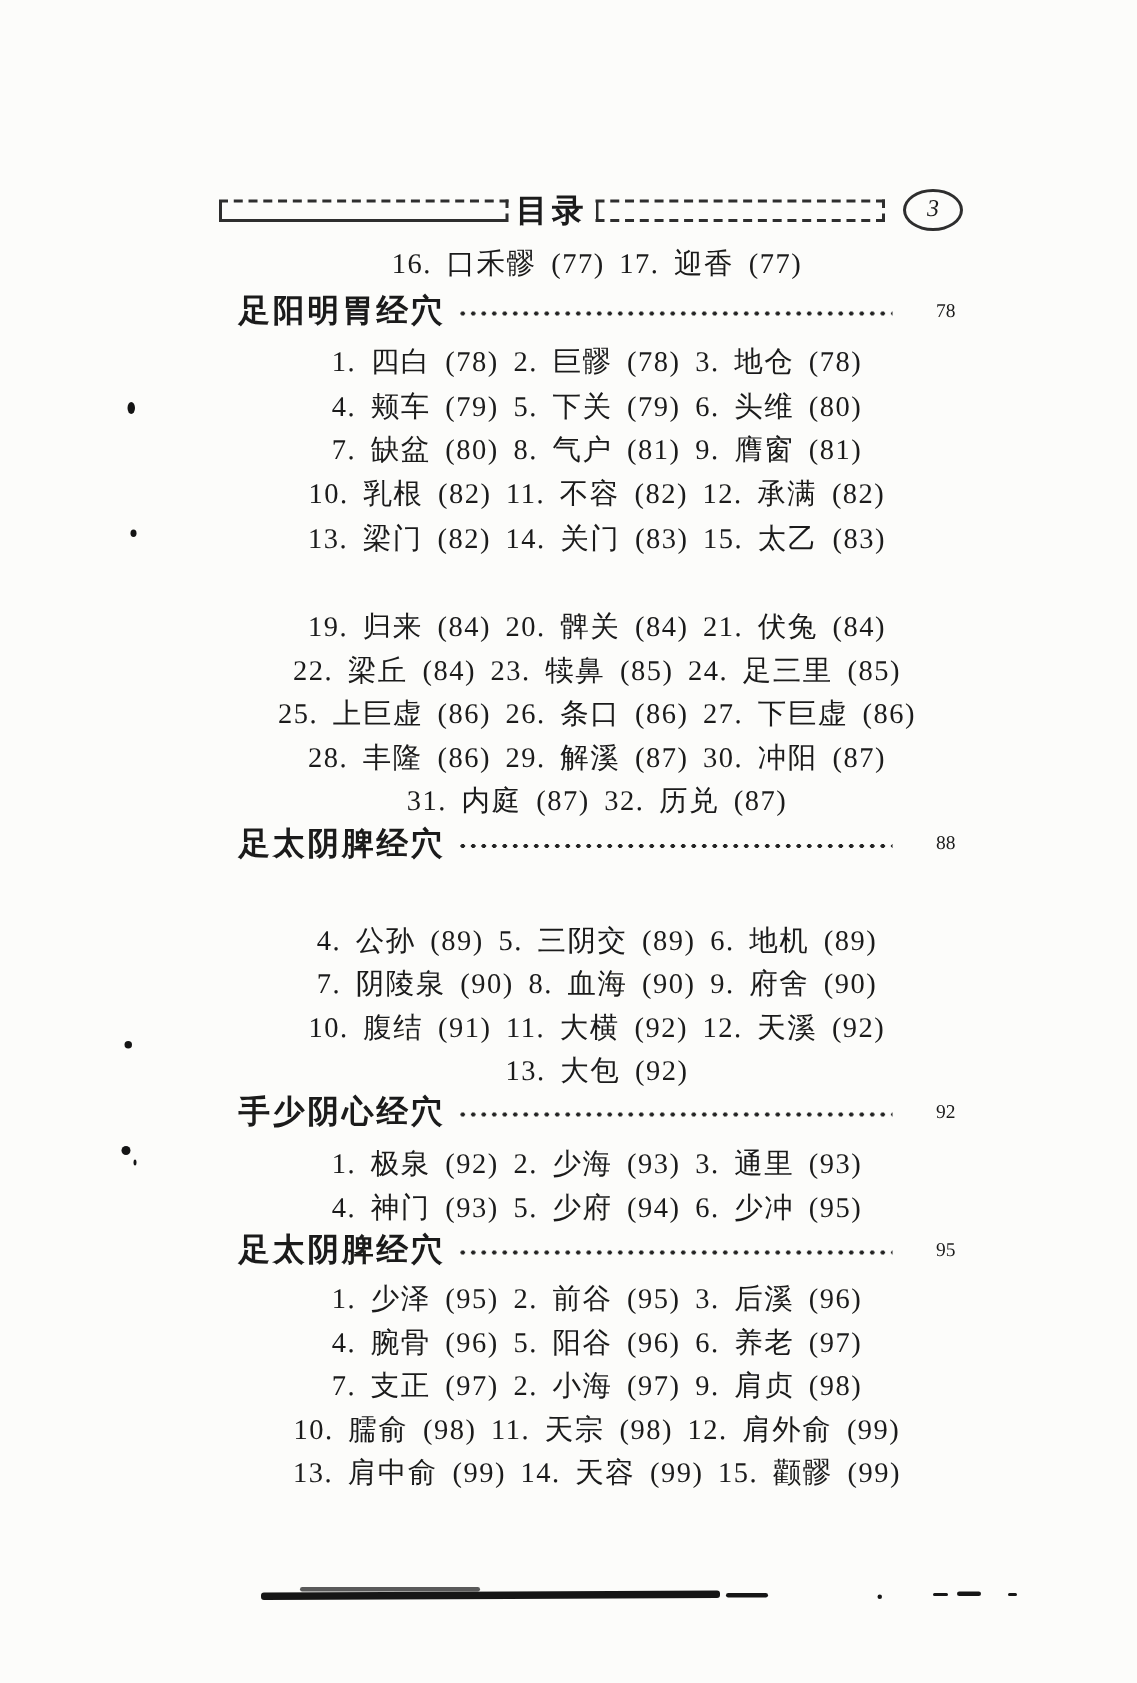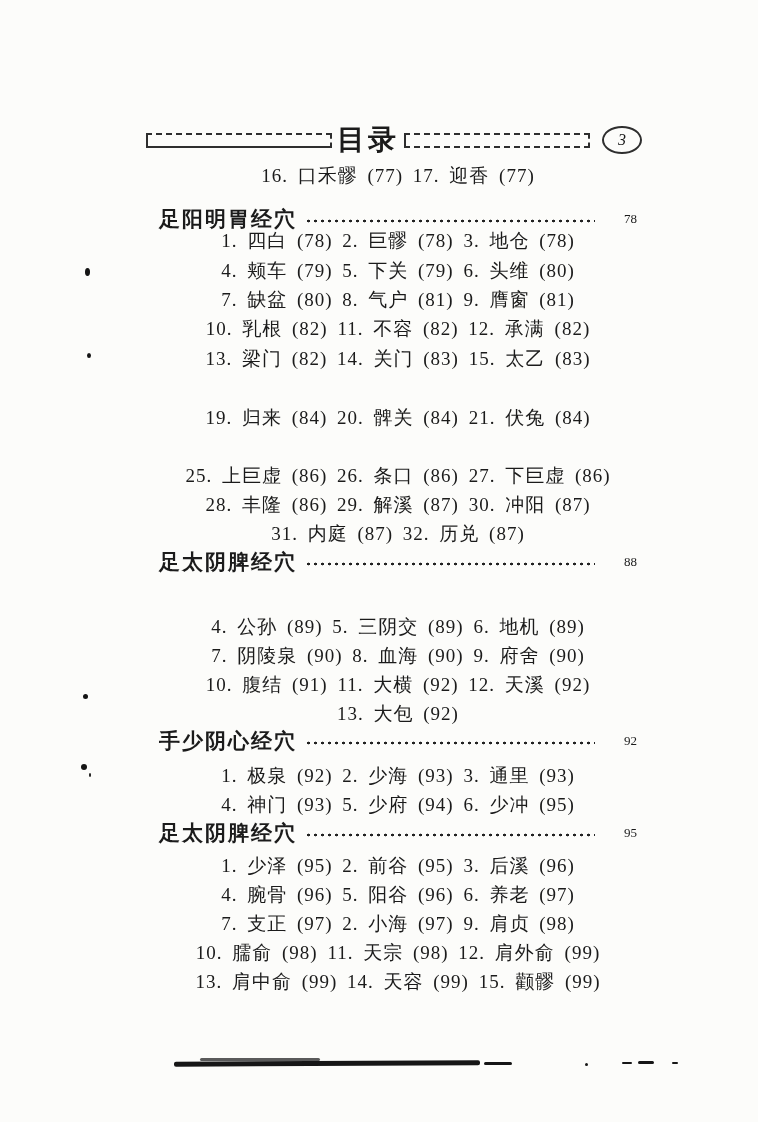--- a/index.html
+++ b/index.html
@@ -10,21 +10,21 @@
   }
   
   .hdr {
     position:absolute; left:146px; top:126px; width:496px; height:28px;
     display:flex; align-items:center;
   }
   .bar { height:11px; border:2px solid #2e2e2e; flex:1; }
   .bar.left  { border-top-style:dashed; border-right-style:dashed; margin-right:5px; }
   .bar.right { border-style:dashed; border-left-style:solid; margin-left:5px; }
   .hdr-title {
-    font-weight:bold; font-size:28px; letter-spacing:3px; white-space:nowrap;
+    font-weight:bold; font-size:21px; letter-spacing:3px; white-space:nowrap;
     font-family:"Liberation Sans","DejaVu Sans",sans-serif;
   }
   .page-badge {
     margin-left:12px; width:36px; height:24px; border:2px solid #2e2e2e;
     border-radius:50%; display:flex; align-items:center; justify-content:center;
     font-style:italic; font-size:16px; flex:0 0 auto;
   }
   
   .row { position:absolute; left:159px; width:478px; white-space:nowrap; }
   .row.items {
@@ -55,32 +55,33 @@
 
   <div class="hdr">
     <div class="bar left"></div>
     <div class="hdr-title">目录</div>
     <div class="bar right"></div>
     <div class="page-badge">3</div>
   </div>
 
   <div class="row items" style="top:163px">16. 口禾髎 (77) 17. 迎香 (77)</div>
 
-  <div class="row section" style="top:206px">
+  <div class="row section" style="top:194px">
     <span class="stitle">足阳明胃经穴</span>
     <span class="leader"></span>
     <span class="spage">78</span>
   </div>
 
   <div class="row items" style="top:228px">1. 四白 (78) 2. 巨髎 (78) 3. 地仓 (78)</div>
   <div class="row items" style="top:258px">4. 颊车 (79) 5. 下关 (79) 6. 头维 (80)</div>
   <div class="row items" style="top:287px">7. 缺盆 (80) 8. 气户 (81) 9. 膺窗 (81)</div>
   <div class="row items" style="top:316px">10. 乳根 (82) 11. 不容 (82) 12. 承满 (82)</div>
   <div class="row items" style="top:346px">13. 梁门 (82) 14. 关门 (83) 15. 太乙 (83)</div>
   <div class="row items" style="top:405px">19. 归来 (84) 20. 髀关 (84) 21. 伏兔 (84)</div>
+  <div class="row items" style="top:434px">22. 梁丘 (84) 23. 犊鼻 (85) 24. 足三里 (85)</div>
   <div class="row items" style="top:463px">25. 上巨虚 (86) 26. 条口 (86) 27. 下巨虚 (86)</div>
   <div class="row items" style="top:492px">28. 丰隆 (86) 29. 解溪 (87) 30. 冲阳 (87)</div>
   <div class="row items" style="top:521px">31. 内庭 (87) 32. 历兑 (87)</div>
 
   <div class="row section" style="top:549px">
     <span class="stitle">足太阴脾经穴</span>
     <span class="leader"></span>
     <span class="spage">88</span>
   </div>
 

